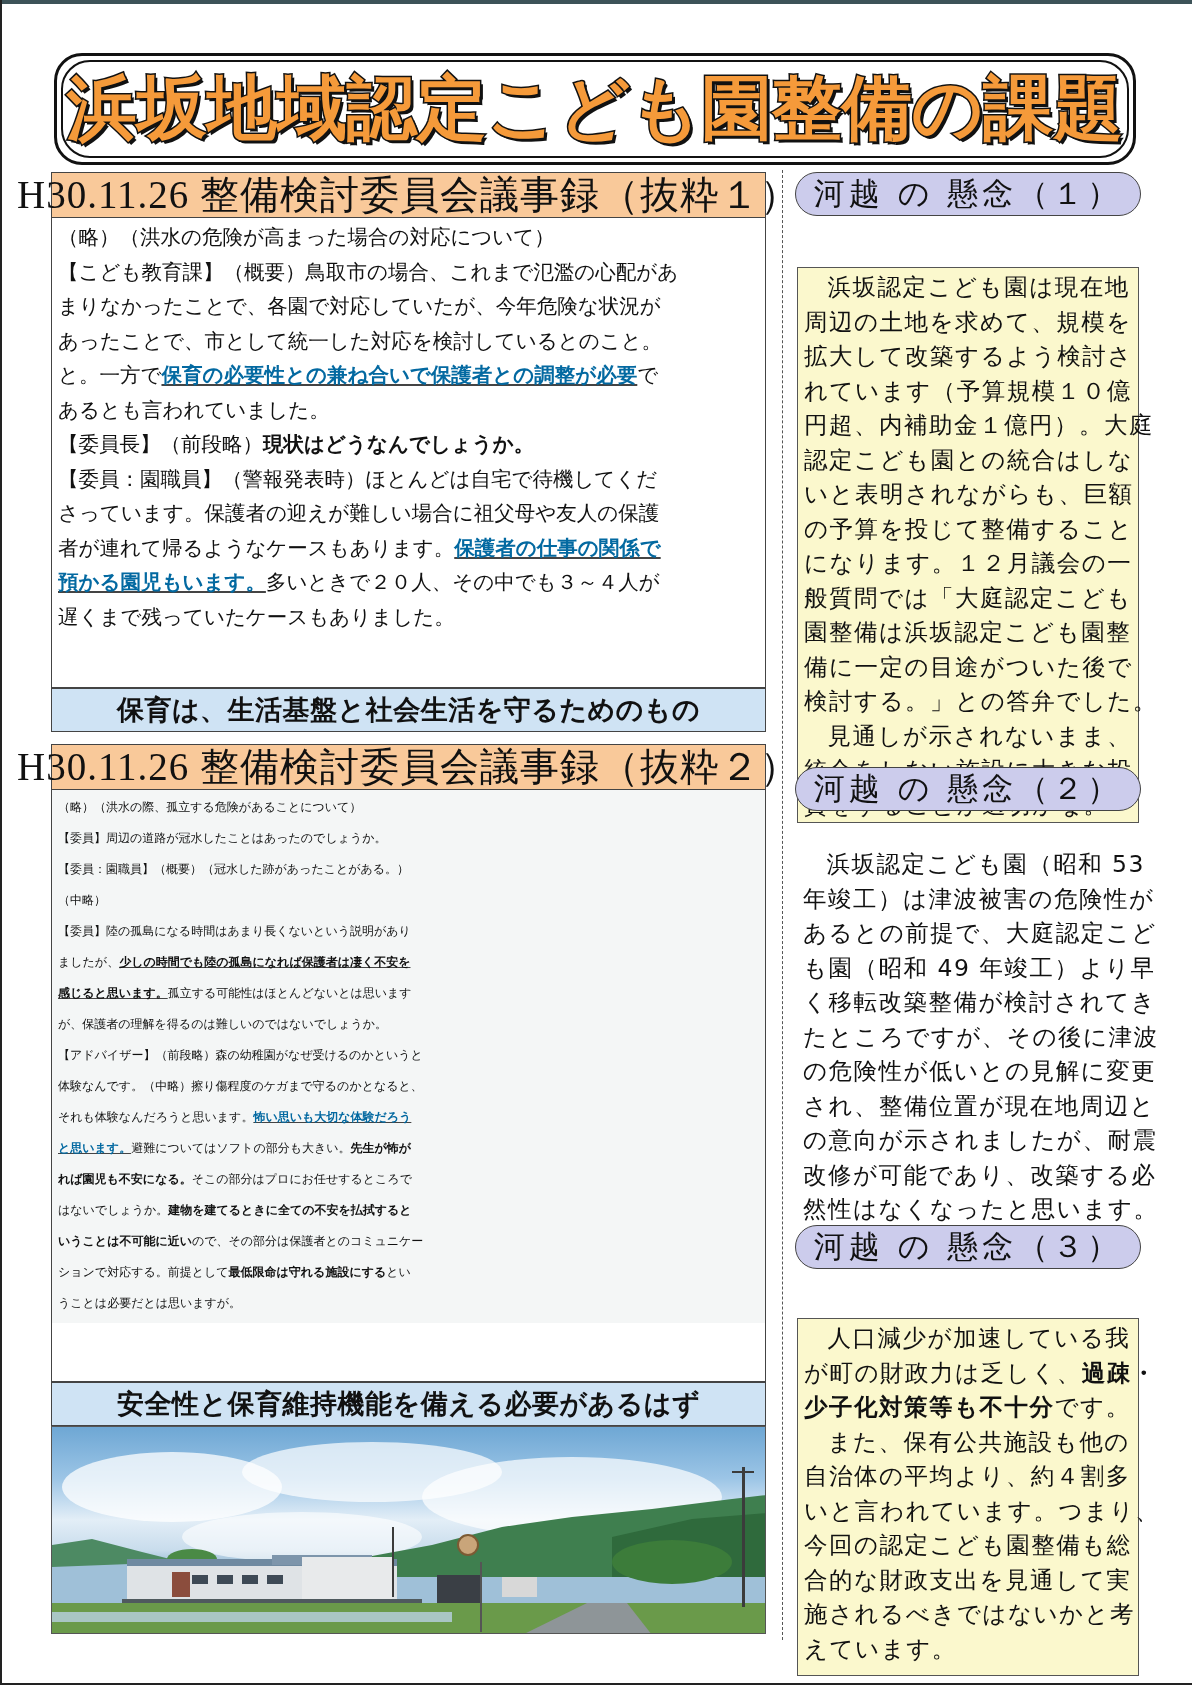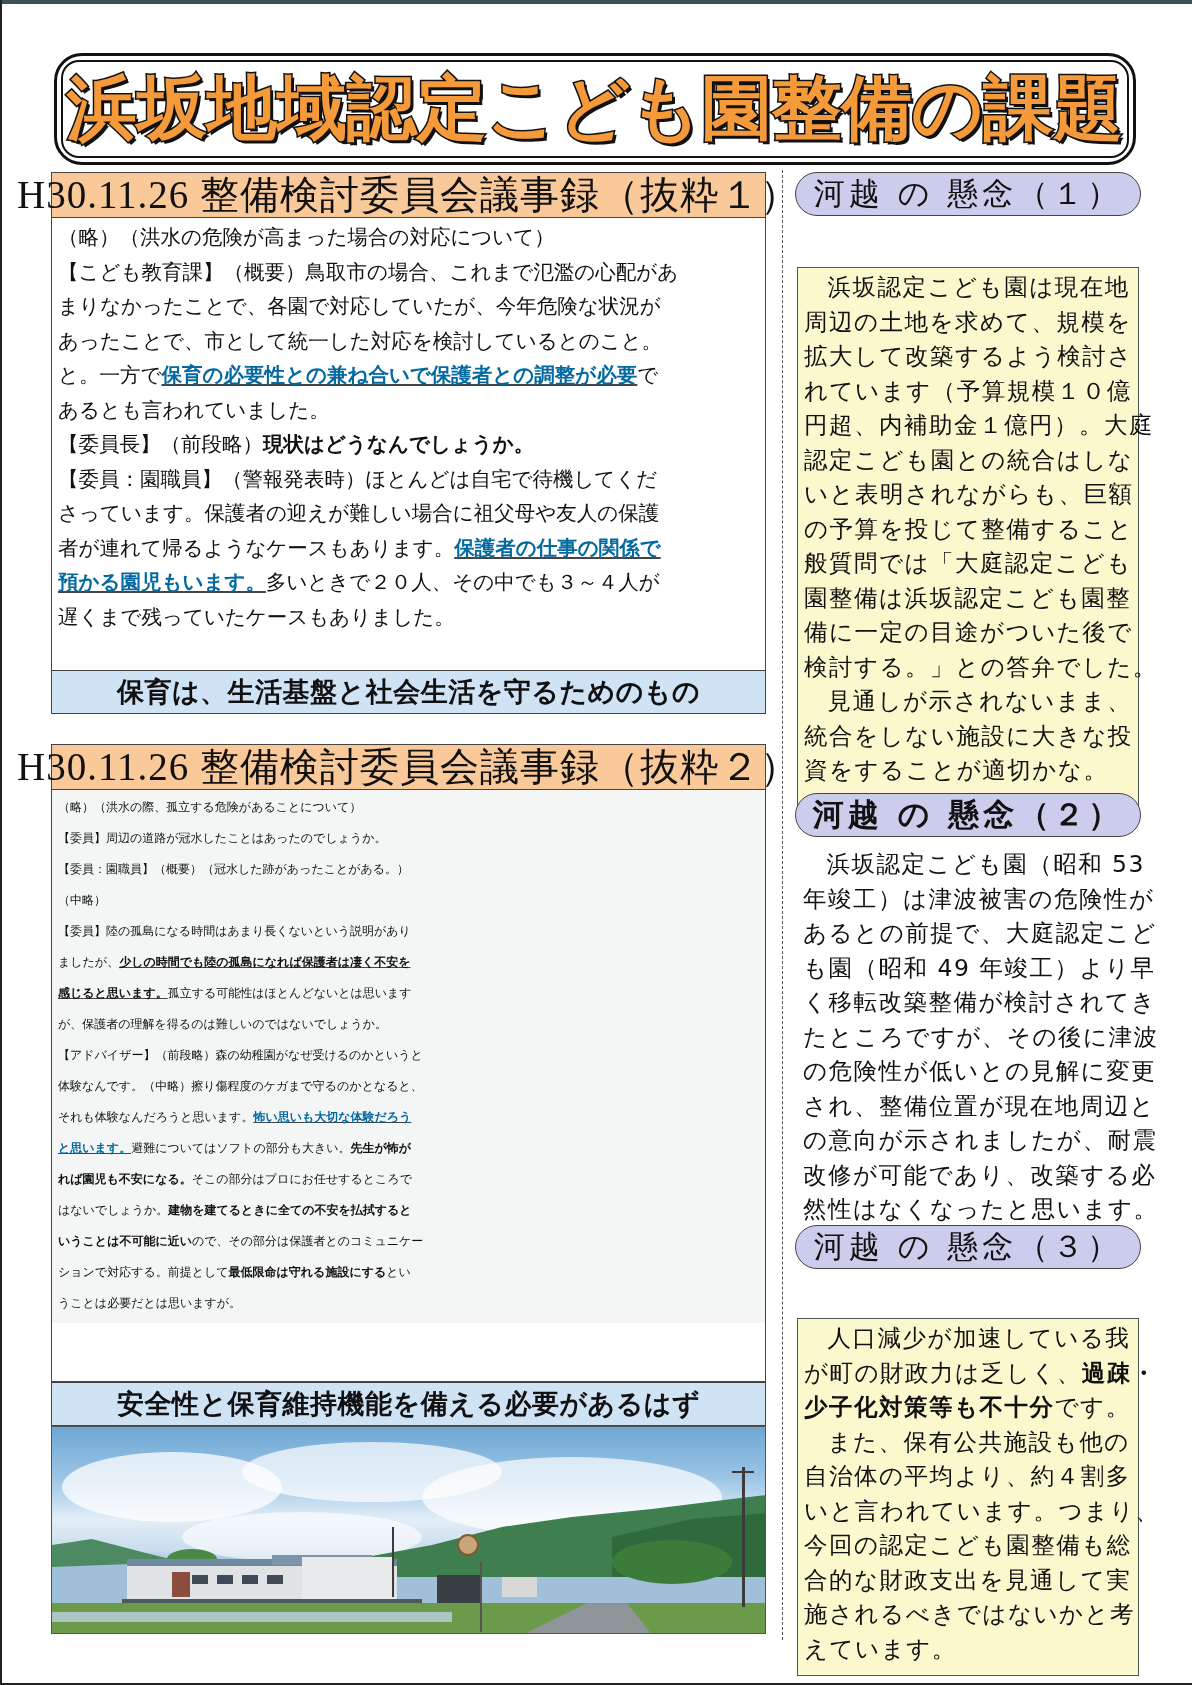--- a/index.html
+++ b/index.html
@@ -11,21 +11,21 @@
   .leftbar { position: absolute; left: 0; top: 0; width: 2px; height: 1685px; background: #222; }
   .bottombar { position: absolute; left: 0; bottom: 0; width: 1192px; height: 2px; background: #222; }
 
   
   .title-frame {
     position: absolute; left: 54px; top: 53px; width: 1082px; height: 112px;
     border: 3px solid #111; border-radius: 28px; box-sizing: border-box;
   }
   .title-frame-inner {
     position: absolute; left: 4px; top: 4px; right: 4px; bottom: 4px;
-    border: 2px solid #111; border-radius: 18px;
+    border: 2px solid #111; border-radius: 29px;
     display: flex; align-items: center; justify-content: center;
   }
   .title-text {
     font-family: "DejaVu Sans", sans-serif; font-weight: bold; font-size: 70px; letter-spacing: 0px;
     color: #f59a3a;
     -webkit-text-stroke: 3px #111;
     paint-order: stroke fill;
     text-shadow: 3px 3px 0 #111;
     white-space: nowrap;
   }
@@ -44,21 +44,21 @@
   .m1 { top: 172px; height: 516px; }
   .m1 .minutes-body { background: #ffffff; line-height: 34.5px; }
   .m2 { top: 744px; height: 638px; }
   .m2 .minutes-body { background: #f4f6f6; line-height: 31px; font-size: 12px; }
   .conclusion {
     position: absolute; left: 51px; width: 715px; height: 44px;
     background: #cfe3f4; border: 1.5px solid #444; box-sizing: border-box;
     display: flex; align-items: center; justify-content: center;
     font-weight: bold; font-size: 27px; white-space: nowrap; letter-spacing: 0.5px;
   }
-  .c1 { top: 670px; }
+  .c1 { top: 688px; }
   .c2 { top: 1382px; font-family: Liberation Mono, monospace; }
   .red-u { color: #0369a1; font-weight: bold; text-decoration: underline; text-decoration-color: #444; }
   .blk-u { font-weight: bold; text-decoration: underline; text-decoration-color: #444; }
   .b { font-weight: bold; }
 
   
   .photo { position: absolute; left: 51px; top: 1426px; width: 715px; height: 208px; overflow: hidden; border: 1px solid #555; box-sizing: border-box;
     background: linear-gradient(#6ea7d4 0%, #9cc5e6 25%, #e3eef7 45%, #c8dcec 60%, #9fc0d8 66%); }
 
   
@@ -71,21 +71,21 @@
     display: flex; align-items: center; justify-content: center;
     font-size: 31px; letter-spacing: 4px; white-space: nowrap; color: #111;
   }
   .concern-body {
     position: absolute; left: 797px; width: 342px; box-sizing: border-box;
     font-size: 23.5px; line-height: 34.5px; padding: 2px 6px; letter-spacing: 1.5px; white-space: nowrap;
   }
   .yellow { background: #fbf8cd; border: 1.5px solid #555; margin-top: 45px; }
   .h1 { top: 172px; }
   .b1 { top: 222px; height: 556px; }
-  .h2 { top: 793px; font-weight: bold; }
+  .h2 { top: 767px; }
   .b2 { top: 845px; height: 370px; }
   .h3 { top: 1225px; }
   .b3 { top: 1273px; height: 358px; }
   .indent { display: inline-block; width: 1em; }
 </style>
 </head>
 <body>
 
 <div class="topbar"></div>
 <div class="leftbar"></div>
@@ -188,20 +188,21 @@
 <div class="concern-head h1">河越 の 懸念（１）</div>
 <div class="concern-body yellow b1">
     <div><span class="indent"></span><span>浜坂認定こども園は現在地</span></div>
     <div><span>周辺の土地を求めて、規模を</span></div>
     <div><span>拡大して改築するよう検討さ</span></div>
     <div><span>れています（予算規模１０億</span></div>
     <div><span>円超、内補助金１億円）。大庭</span></div>
     <div><span>認定こども園との統合はしな</span></div>
     <div><span>いと表明されながらも、巨額</span></div>
     <div><span>の予算を投じて整備すること</span></div>
+    <div><span>になります。１２月議会の一</span></div>
     <div><span>般質問では「大庭認定こども</span></div>
     <div><span>園整備は浜坂認定こども園整</span></div>
     <div><span>備に一定の目途がついた後で</span></div>
     <div><span>検討する。」との答弁でした。</span></div>
     <div><span class="indent"></span><span>見通しが示されないまま、</span></div>
     <div><span>統合をしない施設に大きな投</span></div>
     <div><span>資をすることが適切かな。</span></div>
   </div>
 
 <div class="concern-head h2">河越 の 懸念（２）</div>

